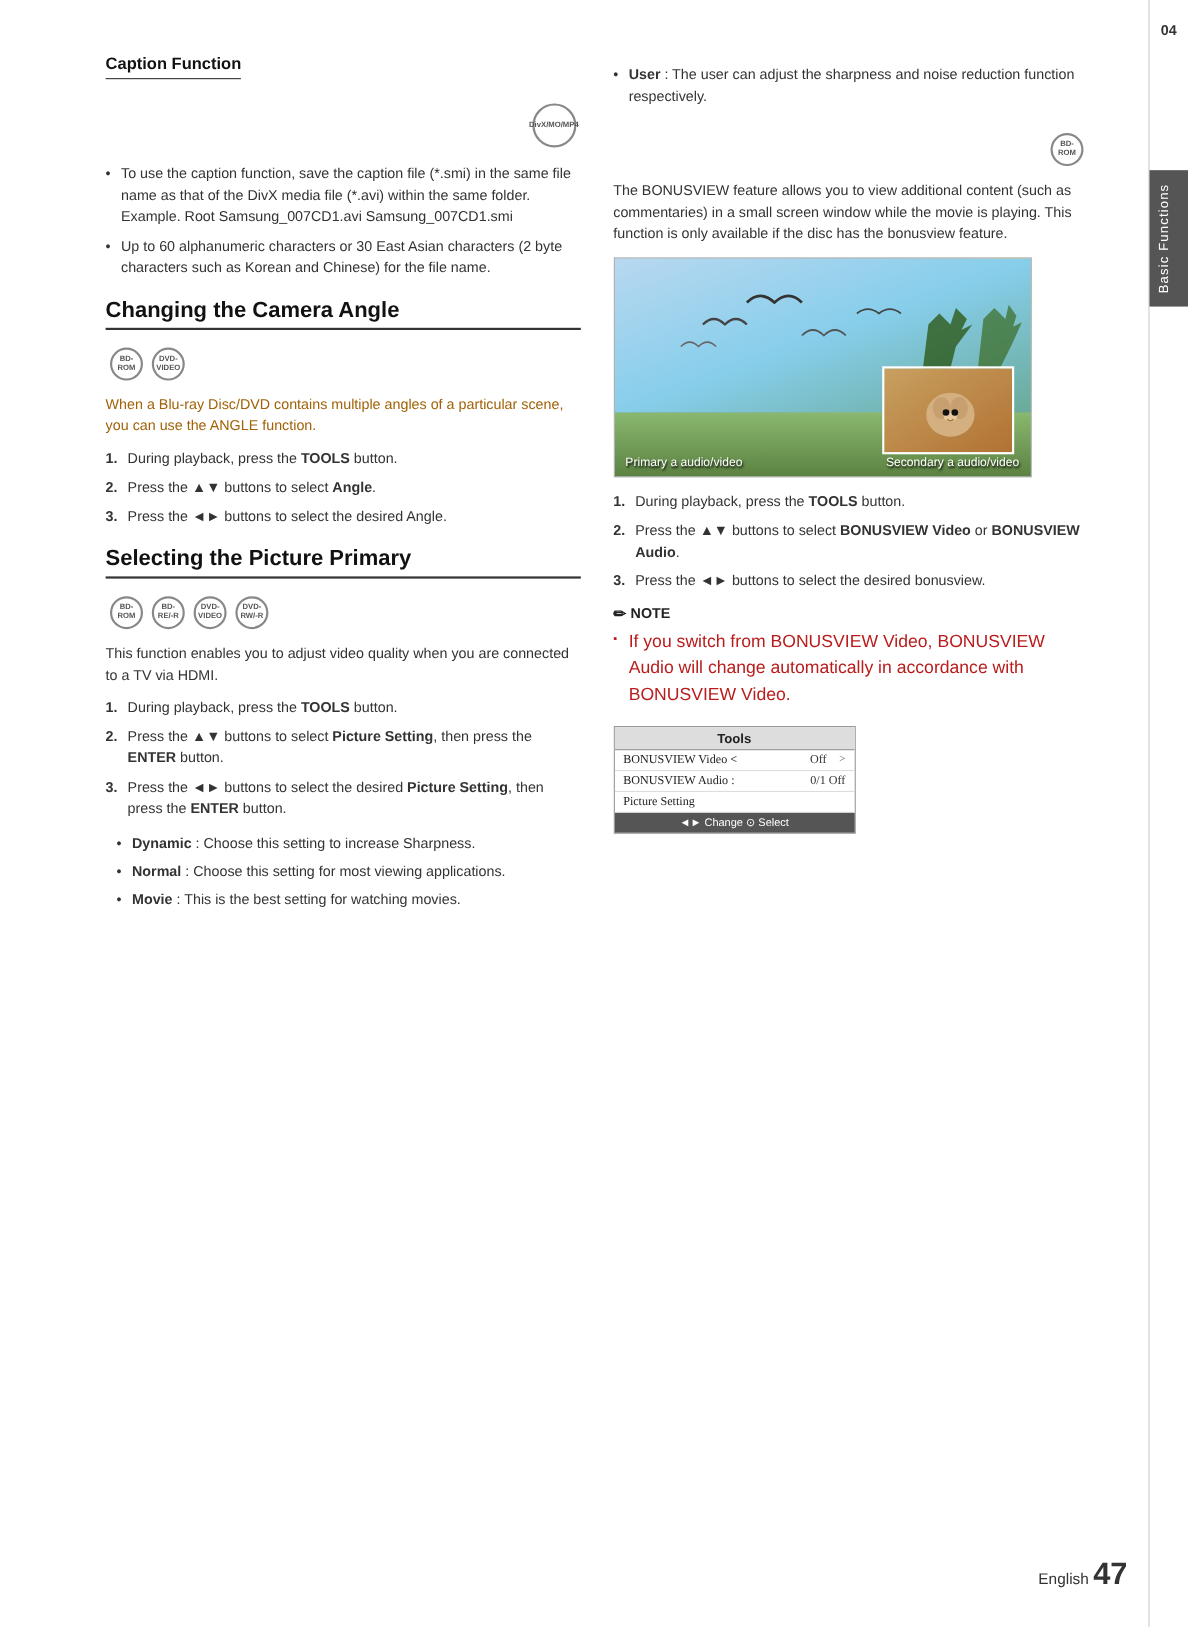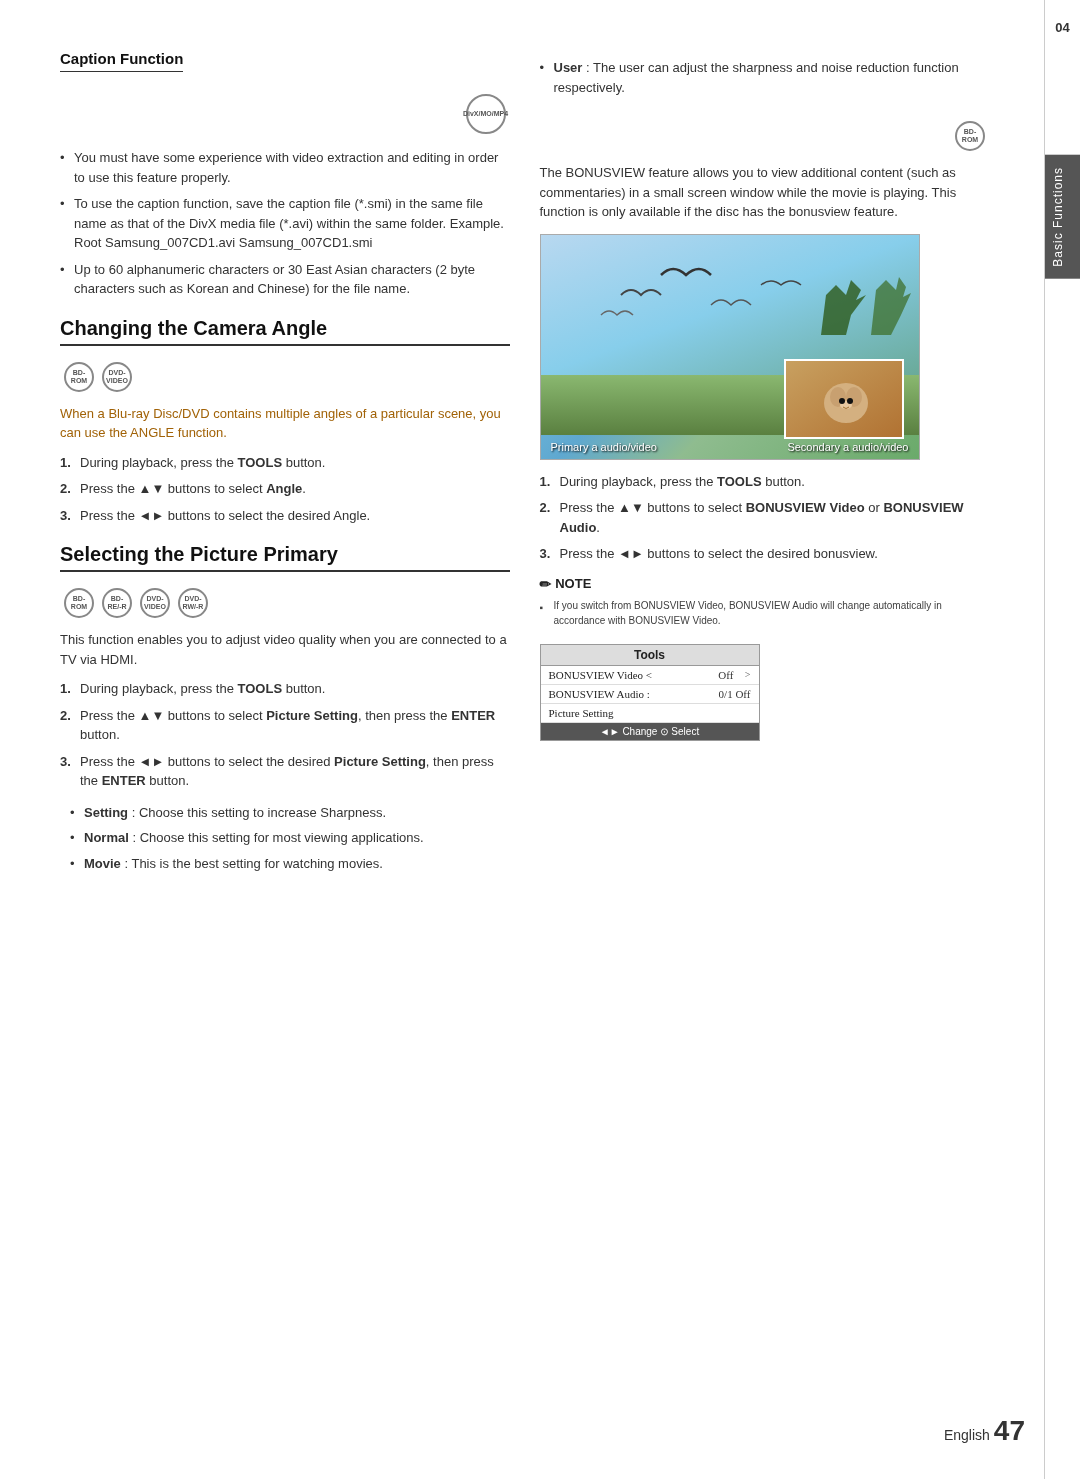--- a/index.html
+++ b/index.html
@@ -47,21 +47,21 @@
 
     .side-tab-number {
       font-size: 13px;
       color: #333;
       margin-top: 20px;
       font-weight: bold;
     }
 
     .main-content {
       width: 1044px;
-      padding: 50px 55px 50px 60px;
+      padding: 50px 55px 50px 96px;
       display: flex;
       gap: 30px;
     }
 
     .left-col {
       flex: 1;
       max-width: 480px;
     }
 
     .right-col {
@@ -191,21 +191,21 @@
     .sub-bullet-list li::before {
       content: '•';
       position: absolute;
       left: 0;
     }
 
     
     .bonusview-image {
       width: 100%;
       max-width: 380px;
-      height: 226px;
+      height: 200px;
       background: linear-gradient(135deg, #87CEEB 0%, #5fa8d0 40%, #8FBC8F 60%, #6aaa6a 100%);
       position: relative;
       margin: 12px 0;
       overflow: hidden;
       border: 1px solid #aaa;
     }
 
     .bonusview-image .primary-label {
       position: absolute;
       bottom: 6px;
@@ -307,23 +307,23 @@
 
     .note-bullet-list {
       list-style: none;
       padding: 0;
       margin: 0;
     }
 
     .note-bullet-list li {
       padding-left: 14px;
       position: relative;
-      font-size: 10px;
+      font-size: 16px;
       line-height: 1.5;
-      color: #404040;
+      color: #b91c1c;
       margin-bottom: 4px;
     }
 
     .note-bullet-list li::before {
       content: '▪';
       position: absolute;
       left: 0;
       font-size: 10px;
       top: 2px;
     }
@@ -364,21 +364,20 @@
     <div class="left-col">
 
       <div>
         <span class="caption-title">Caption Function</span>
         <div class="badge-row">
           <div class="badge-icon" style="width:40px;height:40px;border-radius:50%;border:2px solid #888;">
             <span style="font-size:7px;text-align:center;line-height:1.2;">DivX/MO/MP4</span>
           </div>
         </div>
         <ul class="bullet-list">
-          <li>You must have some experience with video extraction and editing in order to use this feature properly.</li>
           <li>To use the caption function, save the caption file (*.smi) in the same file name as that of the DivX media file (*.avi) within the same folder. Example. Root Samsung_007CD1.avi Samsung_007CD1.smi</li>
           <li>Up to 60 alphanumeric characters or 30 East Asian characters (2 byte characters such as Korean and Chinese) for the file name.</li>
         </ul>
       </div>
 
       <div>
         <div class="section-heading smaller">Changing the Camera Angle</div>
         <div class="badge-row left">
           <div class="badge-icon small">BD-ROM</div>
           <div class="badge-icon small">DVD-VIDEO</div>
@@ -417,21 +416,21 @@
           <li>
             <span class="step-num">2.</span>
             Press the ▲▼ buttons to select <span class="bold">Picture Setting</span>, then press the <span class="bold">ENTER</span> button.
           </li>
           <li>
             <span class="step-num">3.</span>
             Press the ◄► buttons to select the desired <span class="bold">Picture Setting</span>, then press the <span class="bold">ENTER</span> button.
           </li>
         </ol>
         <ul class="sub-bullet-list">
-          <li><span class="bold">Setting</span> : Choose this setting to increase Sharpness.</li>
+          <li><span class="bold">Dynamic</span> : Choose this setting to increase Sharpness.</li>
           <li><span class="bold">Normal</span> : Choose this setting for most viewing applications.</li>
           <li><span class="bold">Movie</span> : This is the best setting for watching movies.</li>
         </ul>
       </div>
 
     </div>
 
     <div class="right-col">
 
       <div style="margin-bottom:18px;">

